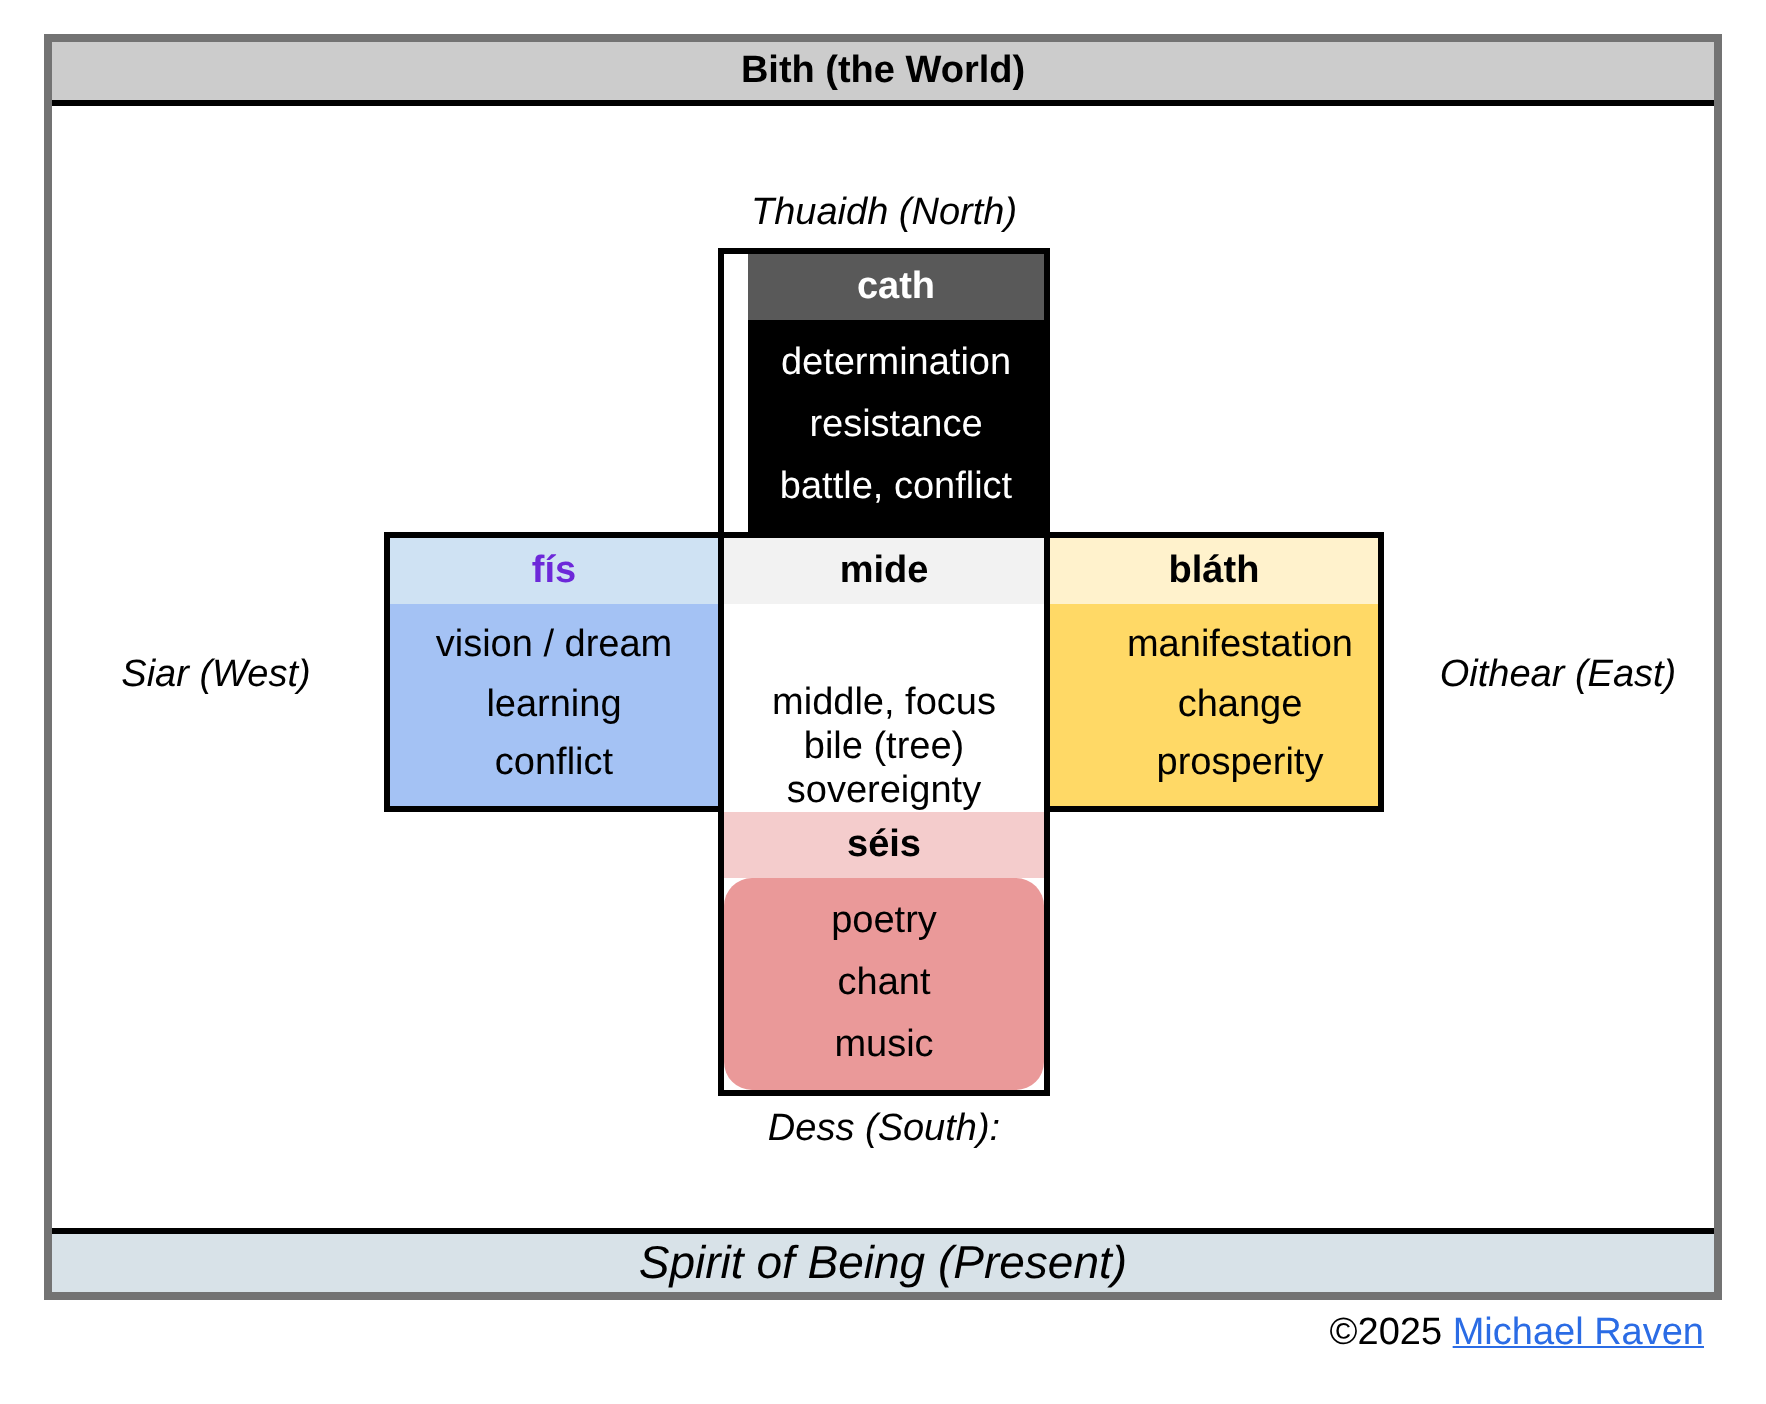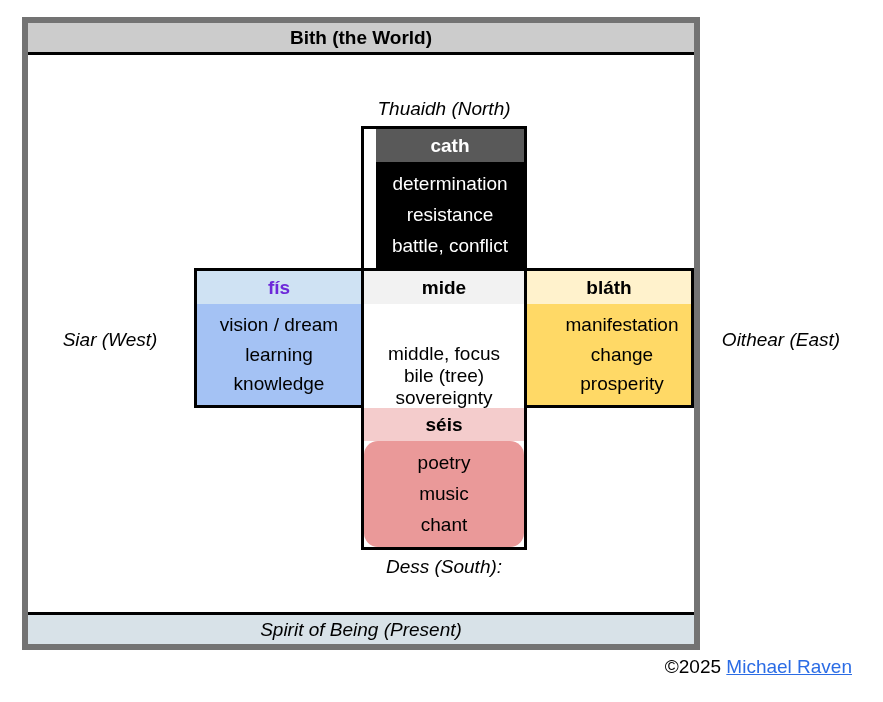--- a/index.html
+++ b/index.html
@@ -13,23 +13,23 @@
     width: 883px;
     height: 702px;
     background: #ffffff;
     overflow: hidden;
     color: #000000;
   }
   .frame {
     position: absolute;
     left: 22px;
     top: 17px;
-    width: 678px;
+    width: 839px;
     height: 633px;
-    border: 6px solid #737373;
+    border: 4px solid #737373;
     box-sizing: border-box;
     display: flex;
     flex-direction: column;
     background: #ffffff;
     justify-content: space-between;
   }
   .title-bar {
     height: 29px;
     flex: 0 0 29px;
     border-bottom: 3px solid #000000;
@@ -44,21 +44,21 @@
     position: relative;
     background: #ffffff;
   }
   .footer-bar {
     height: 29px;
     flex: 0 0 29px;
     border-top: 3px solid #000000;
     display: flex;
     align-items: center;
     justify-content: center;
-    font-size: 19px;
+    font-size: 23px;
     font-style: italic;
   }
   .dir-label {
     position: absolute;
     transform: translateX(-50%);
     font-size: 19px;
     font-style: italic;
     white-space: nowrap;
   }
   .cross {
@@ -140,21 +140,21 @@
             <div class="cell-line">resistance</div>
             <div class="cell-line">battle, conflict</div>
           </div>
         </div>
 
         <div class="cell cell-west">
           <div class="cell-header" style="background-color: rgb(207, 226, 243); color: #6d28d9;">fís</div>
           <div class="cell-body" style="background-color: rgb(164, 194, 244); color: rgb(0, 0, 0);">
             <div class="cell-line">vision / dream</div>
             <div class="cell-line">learning</div>
-            <div class="cell-line">knowledge</div>
+            <div class="cell-line">conflict</div>
           </div>
         </div>
 
         <div class="cell cell-center">
           <div class="cell-header" style="background-color: rgb(242, 242, 242); color: rgb(0, 0, 0);">mide</div>
           <div class="cell-body" style="background-color: rgb(255, 255, 255); color: rgb(0, 0, 0);">
             <div class="cell-line">middle, focus</div>
             <div class="cell-line">bile (tree)</div>
             <div class="cell-line">sovereignty</div>
           </div>
@@ -166,22 +166,22 @@
             <div class="cell-line">manifestation</div>
             <div class="cell-line">change</div>
             <div class="cell-line">prosperity</div>
           </div>
         </div>
 
         <div class="cell cell-south">
           <div class="cell-header" style="background-color: rgb(244, 204, 204); color: rgb(0, 0, 0);">séis</div>
           <div class="cell-body" style="background-color: rgb(234, 153, 153); color: rgb(0, 0, 0); border-radius: 14px;">
             <div class="cell-line">poetry</div>
+            <div class="cell-line">chant</div>
             <div class="cell-line">music</div>
-            <div class="cell-line">chant</div>
           </div>
         </div>
 
       </div>
     </div>
 
     <div class="footer-bar" style="background-color: rgb(216, 226, 232);">
       <span>Spirit of Being (Present)</span>
     </div>
 

